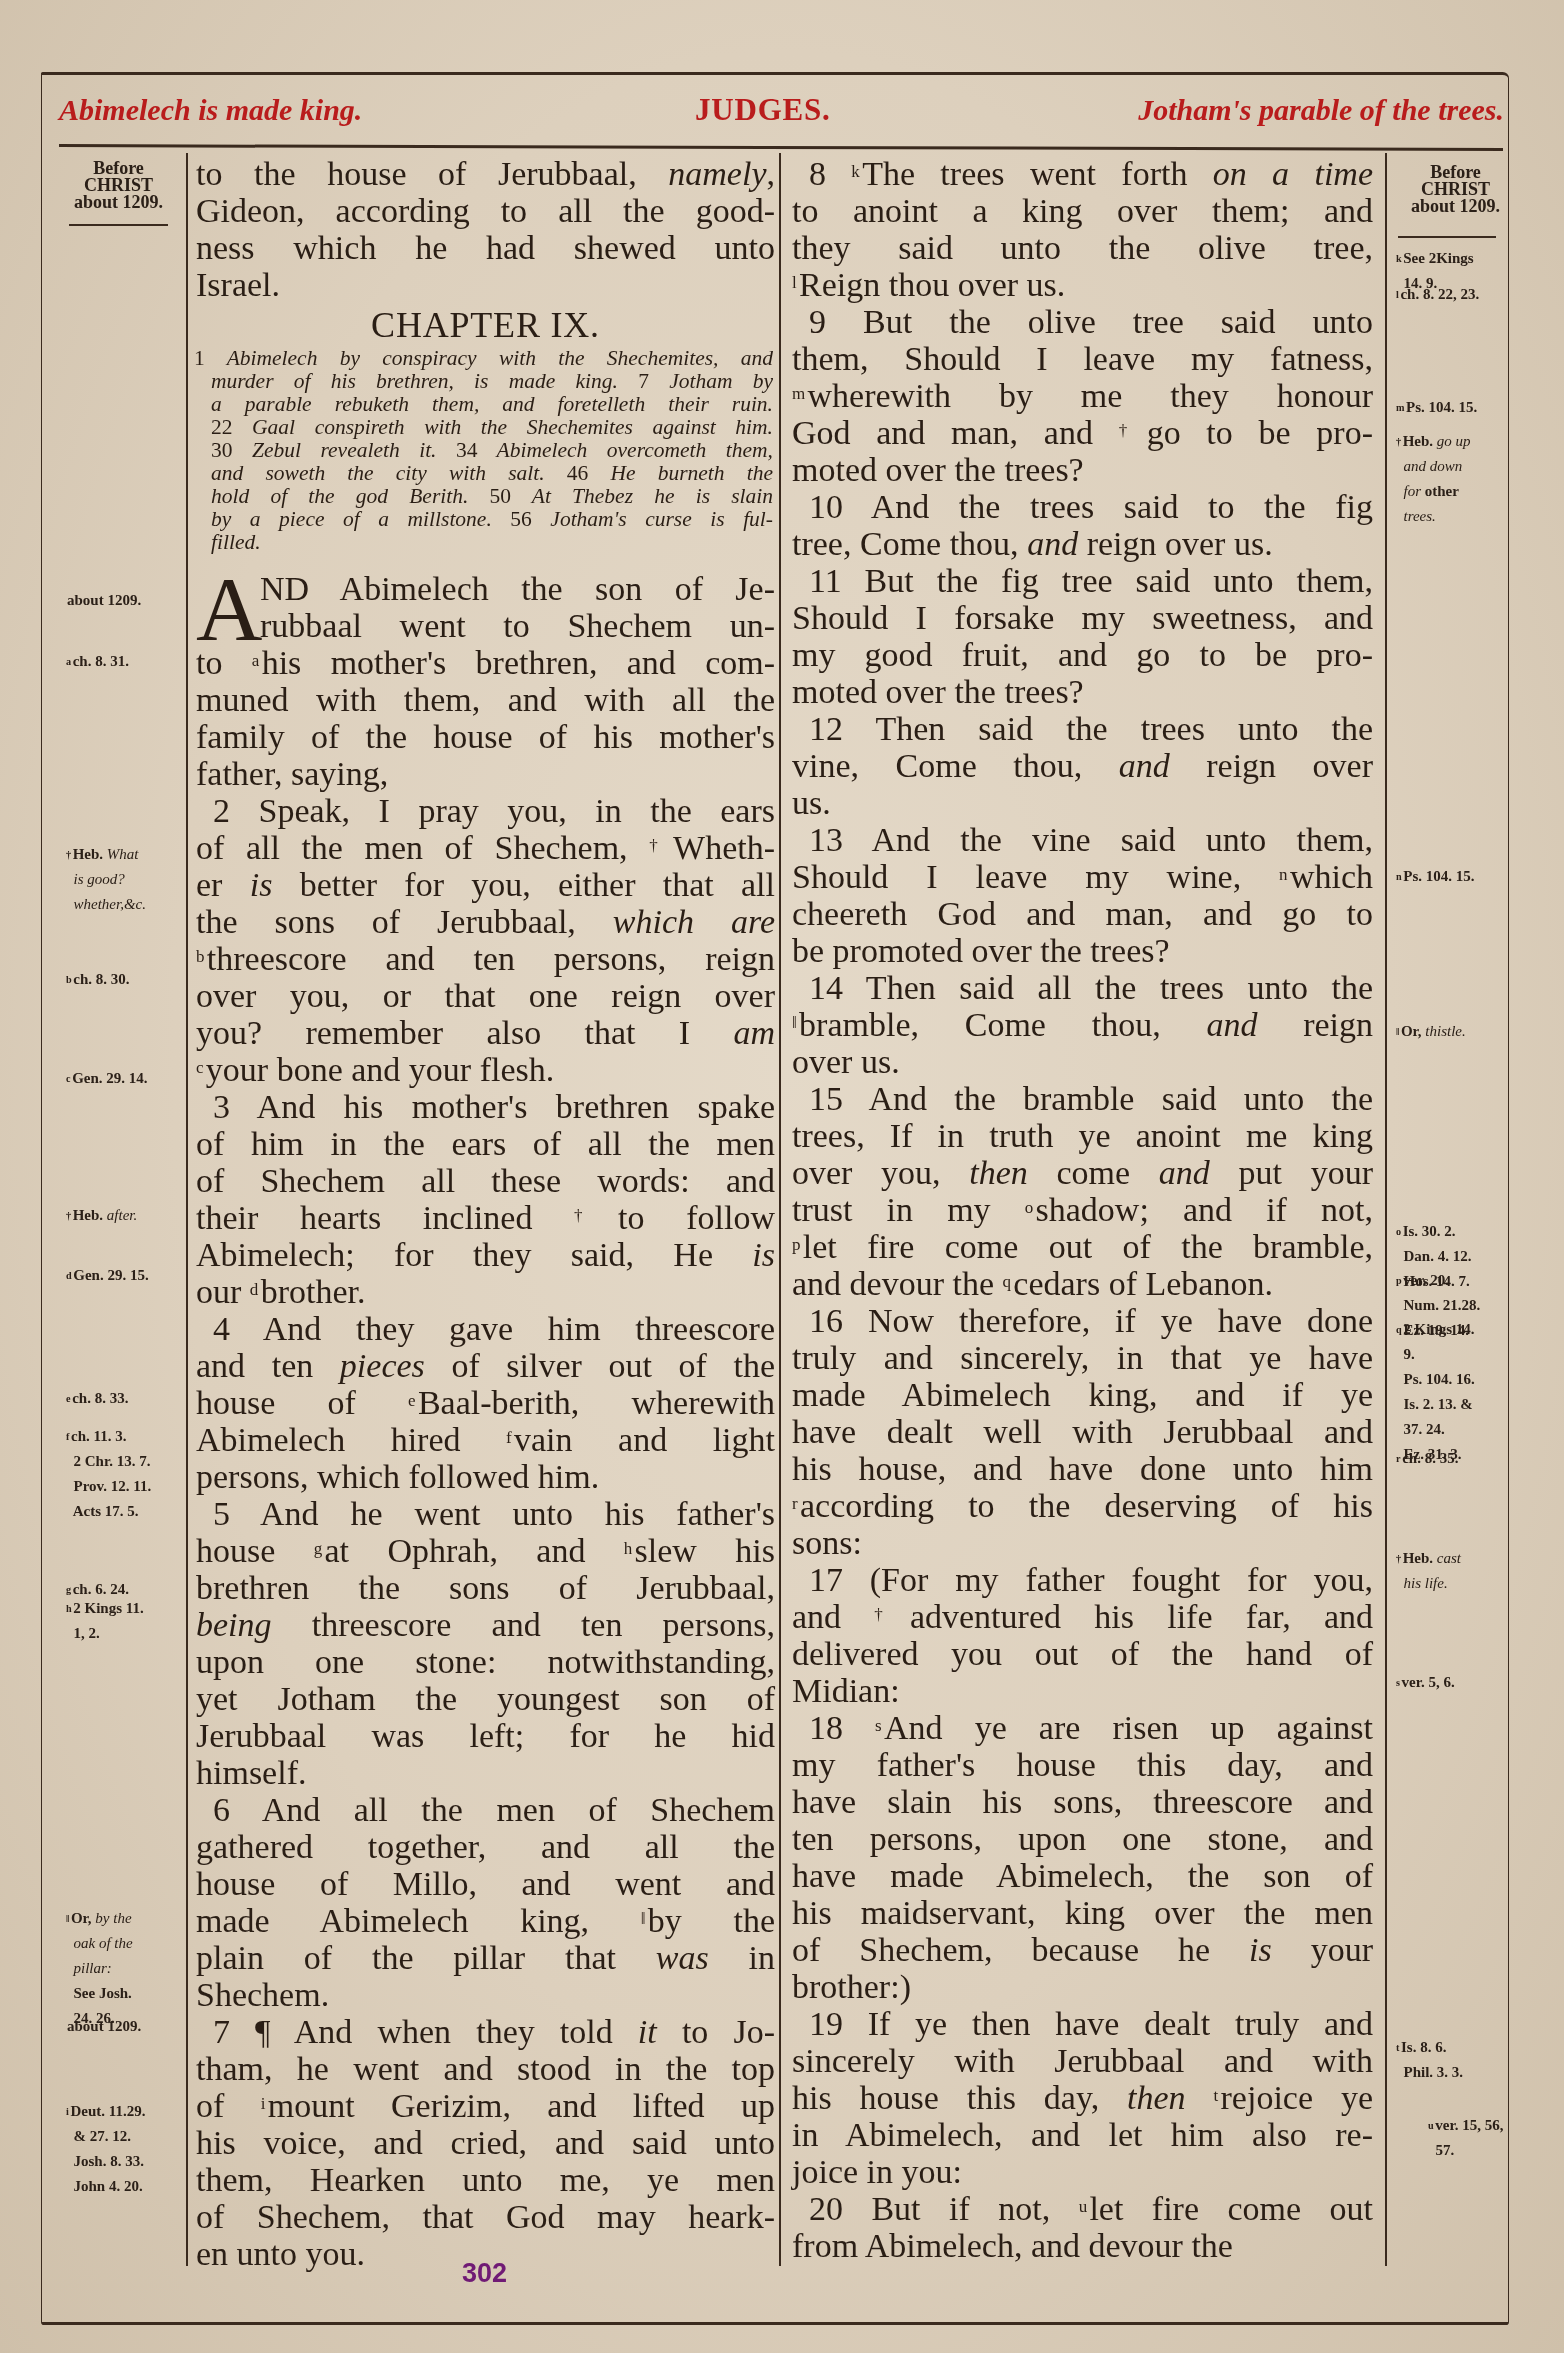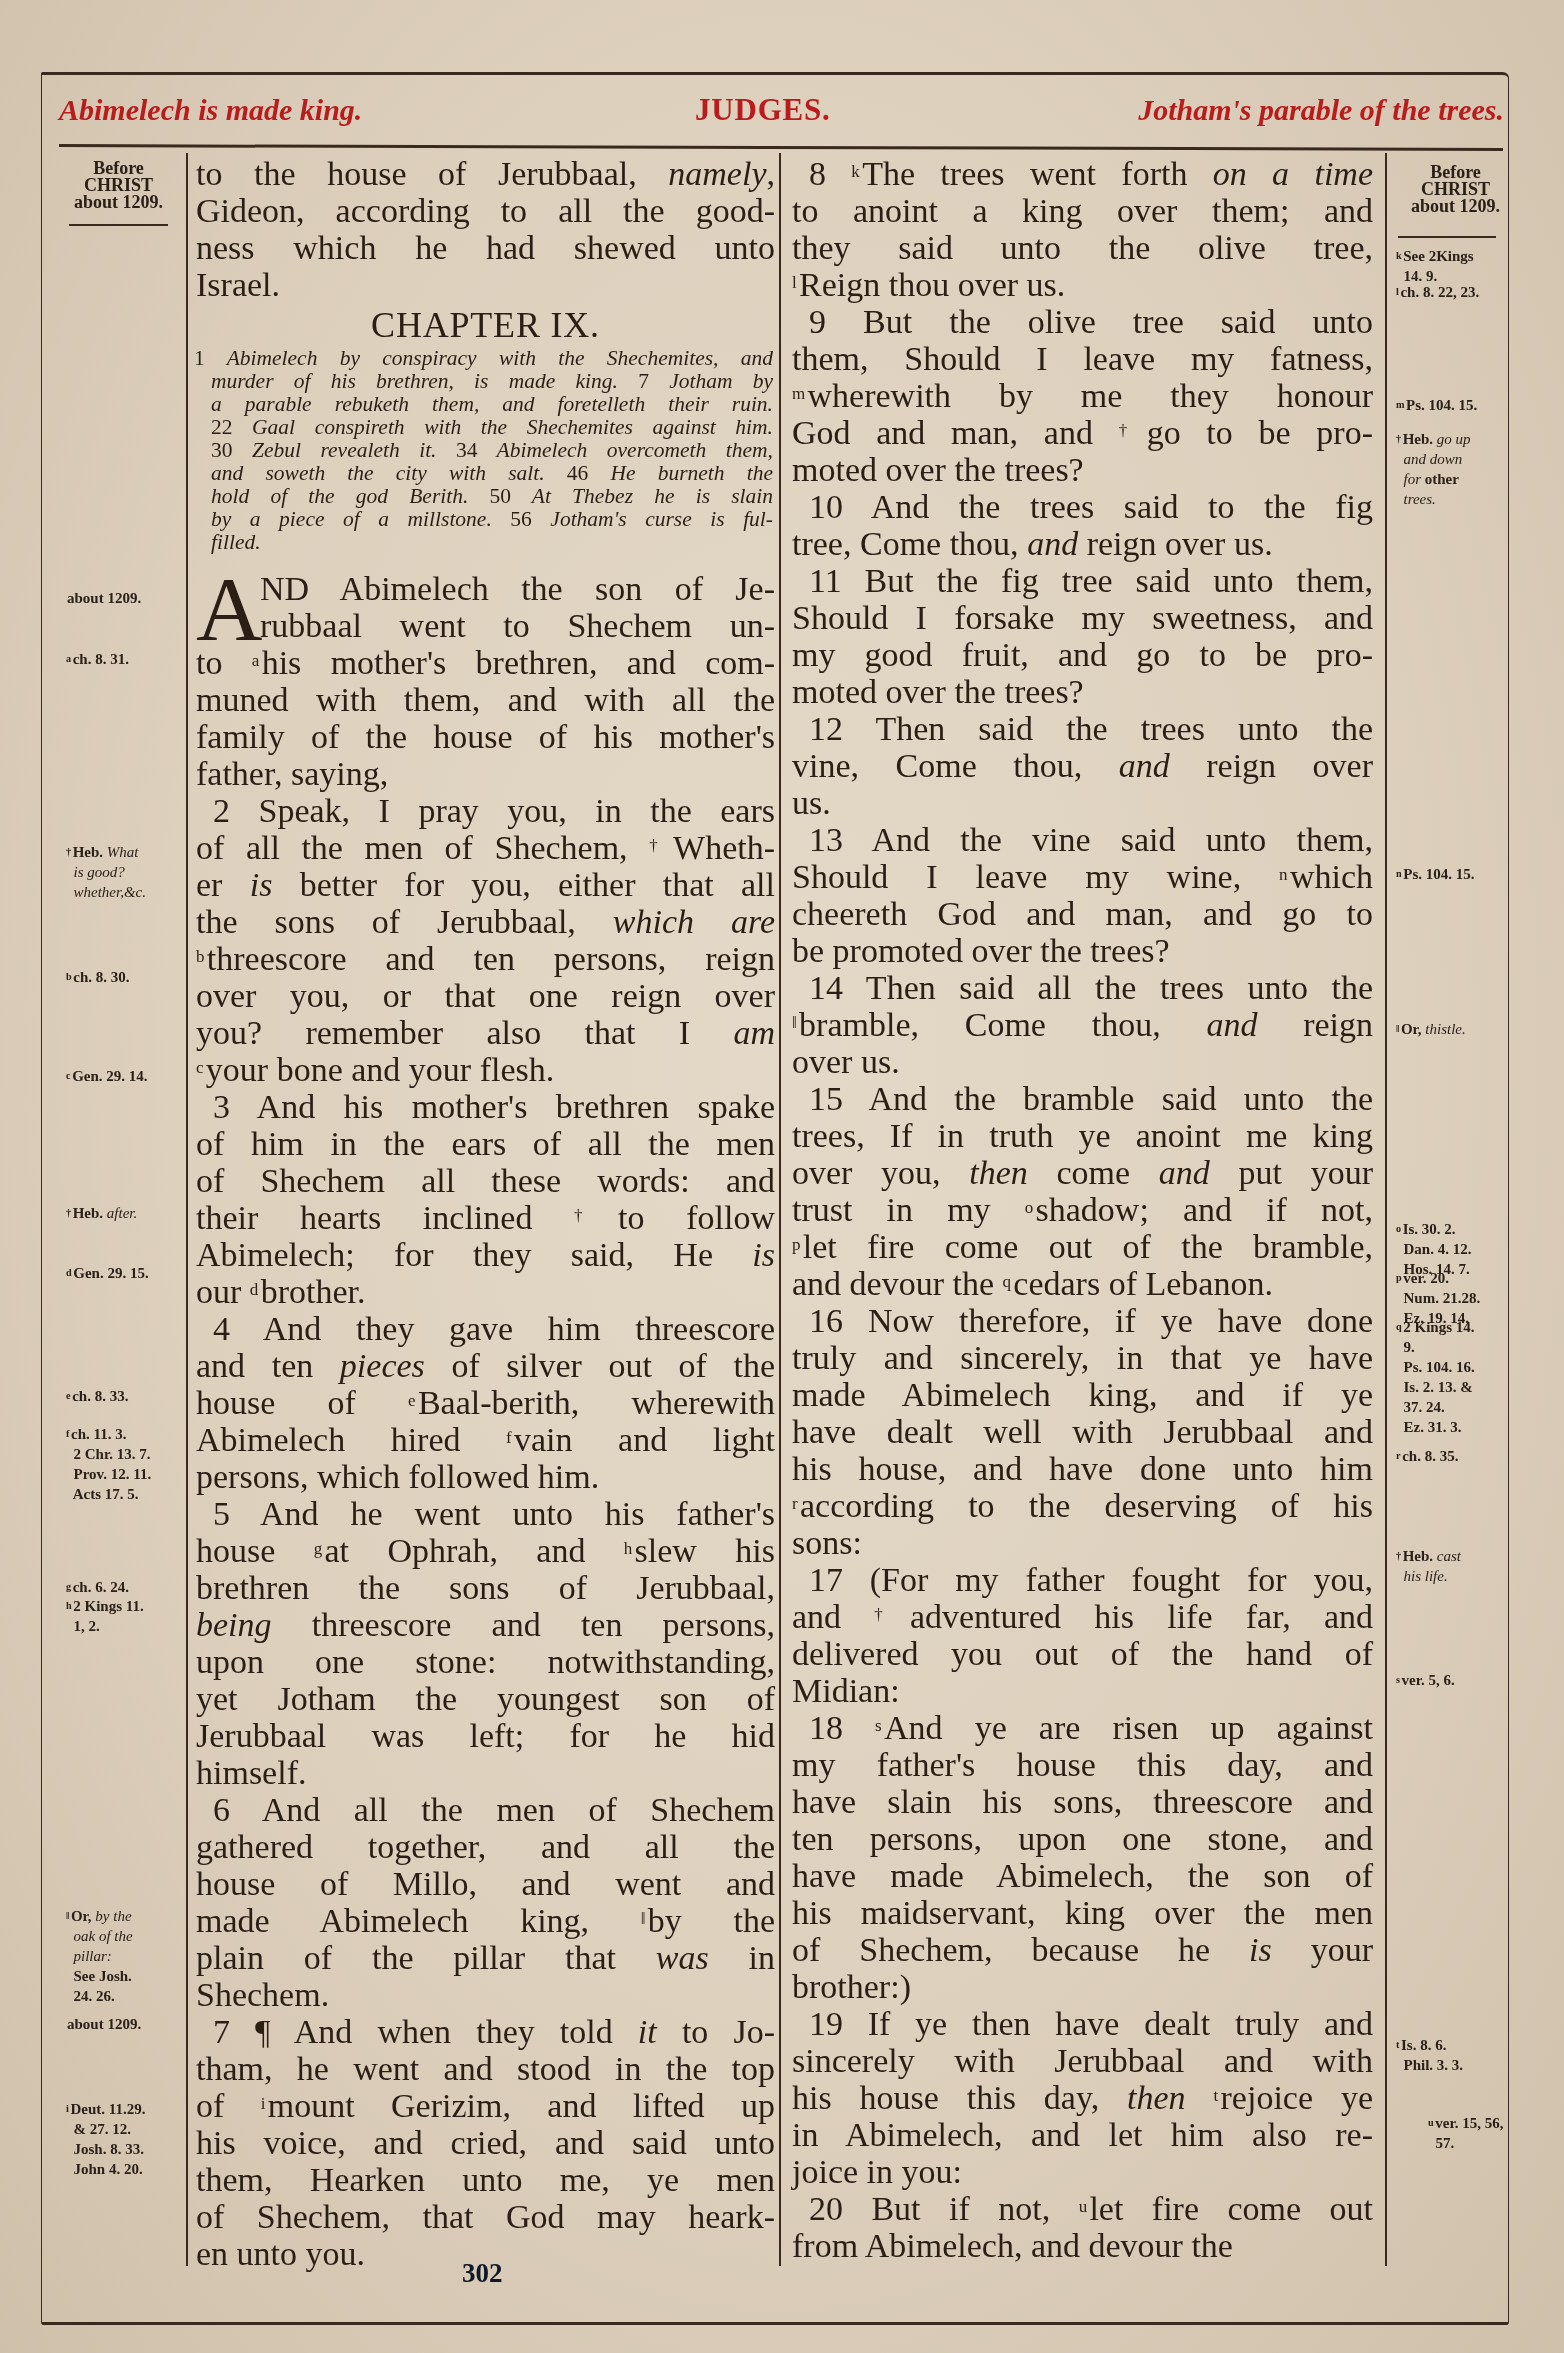--- a/index.html
+++ b/index.html
@@ -29,21 +29,21 @@
   .rh-left { left:59px; font-size:30px; font-style:italic; }
   .rh-center { left:695px; font-size:31px; letter-spacing:0.8px; }
   .rh-right { right:61px; font-size:30px; font-style:italic; }
   .head-rule {
     position:absolute; left:59px; top:146px; width:1444px; height:3.1px;
     background:#3a2a1e; transform:rotate(0.15deg);
   }
   .vrule { position:absolute; width:1.6px; background:#3a2a1e; }
   .margin-note {
     position:absolute; font-family:"Liberation Serif", serif; font-weight:bold;
-    font-size:15px; line-height:20px; color:#2b2018; white-space:pre;
+    font-size:15px; line-height:25px; color:#2b2018; white-space:pre;
   }
   .margin-note i { font-weight:normal; font-style:italic; }
   .margin-note .mk { font-size:10.2px; vertical-align:top; margin-right:1.6px; }
   .date-head {
     position:absolute; font-family:"Liberation Serif", serif; font-weight:bold;
     font-size:18px; line-height:17px; text-align:center; color:#2b2018;
   }
   .date-rule { position:absolute; height:1.6px; background:#3a2a1e; }
   .col {
     position:absolute; font-family:"Liberation Serif", serif; color:#2a1e15;
@@ -63,22 +63,22 @@
   }
   .summary .sl { display:block; white-space:nowrap; text-align:justify; text-align-last:justify; padding-left:17px; }
   .summary .sl.first { padding-left:0; }
   .summary .sl.last { text-align-last:left; }
   .summary .num { font-style:normal; }
   .dropcap {
     position:absolute; left:196px; top:570px; font-family:"Liberation Serif", serif;
     font-size:92px; line-height:78px; color:#2a1e15;
   }
   .page-number {
-    position:absolute; left:462px; top:2258px; font-family:Liberation Serif, serif;
-    font-size:27px; font-weight:bold; color:#0f172a;
+    position:absolute; left:462px; top:2258px; font-family:Liberation Sans, sans-serif;
+    font-size:27px; font-weight:bold; color:#701a75;
   }
 </style>
 </head>
 <body>
 
 <div class="paper"></div>
 <div class="frame"></div>
 
 <div class="running-head rh-left">Abimelech is made king.</div>
 <div class="running-head rh-center">JUDGES.</div>

